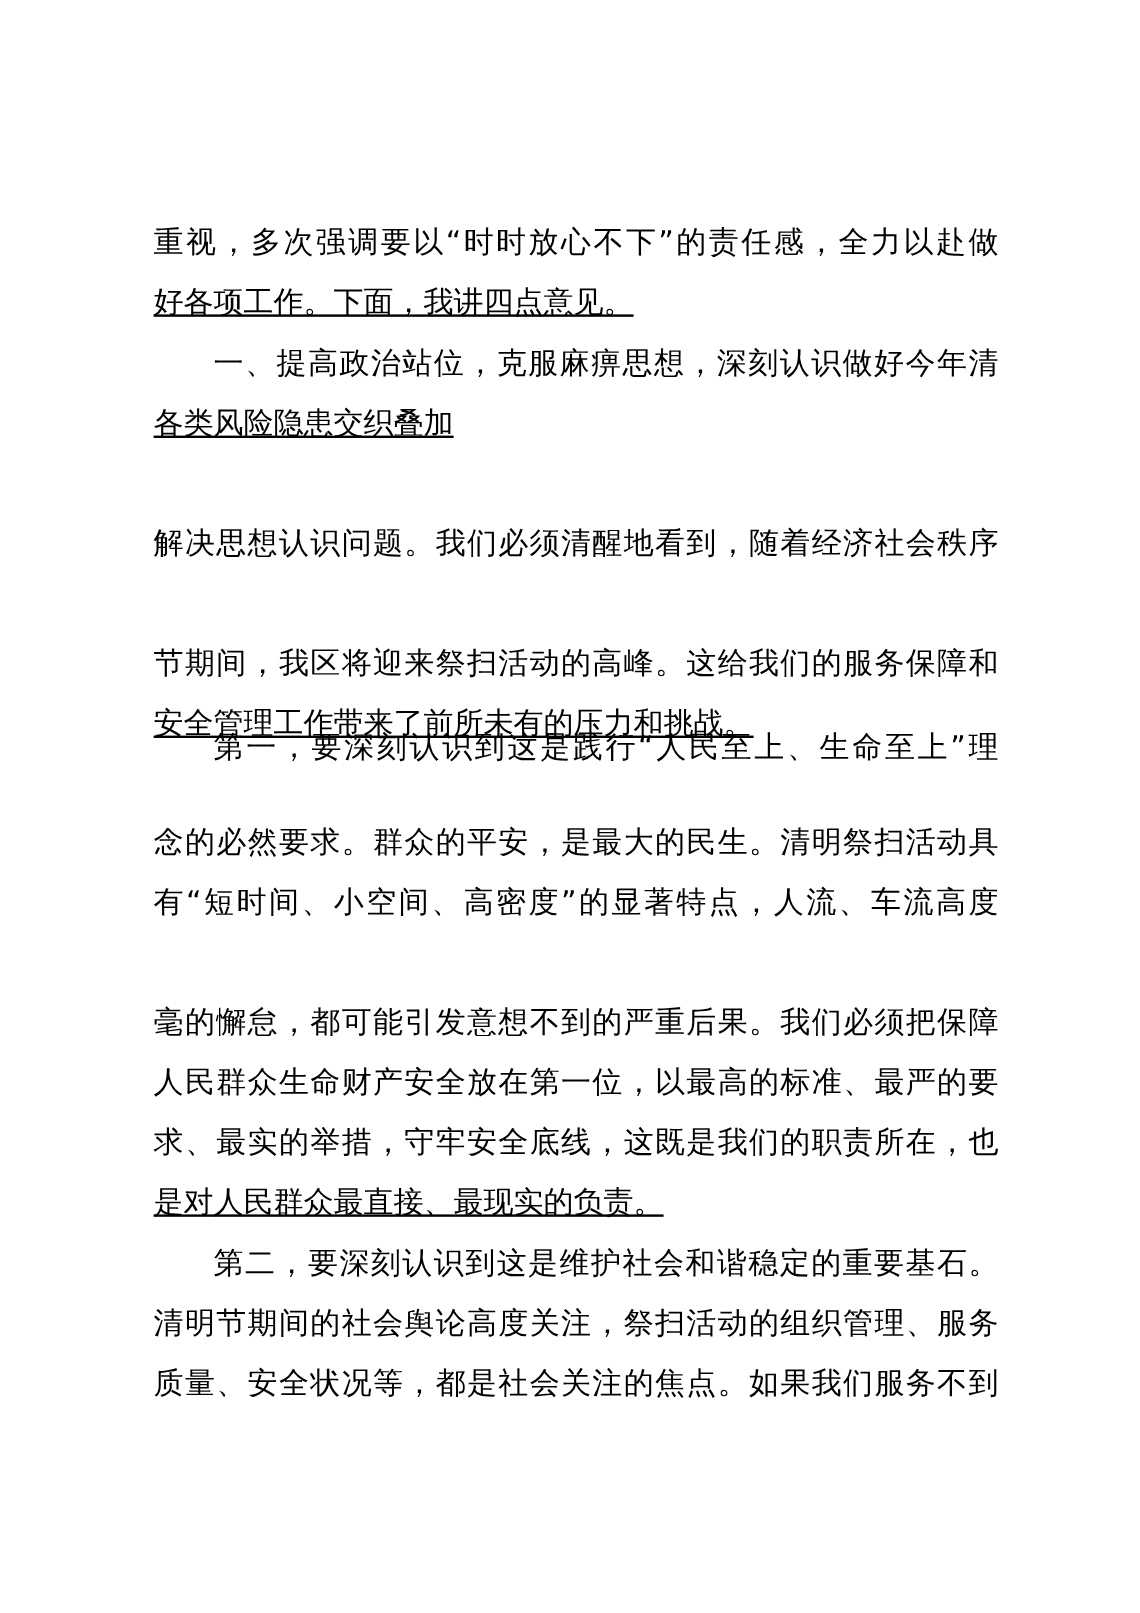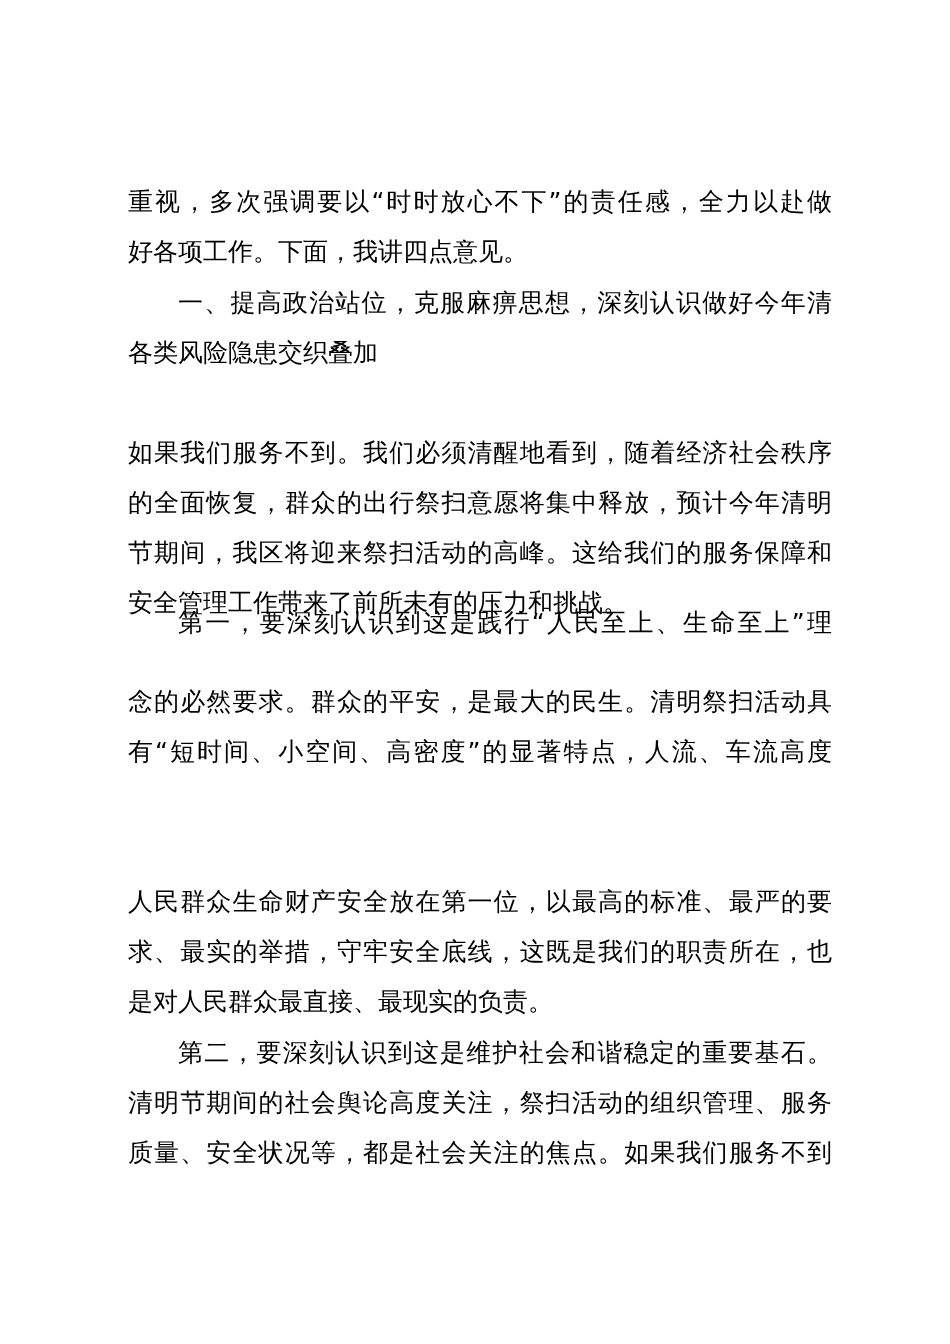--- a/index.html
+++ b/index.html
@@ -28,40 +28,40 @@
       width: 704px;
       height: 34px;
       font-size: 25px;
       line-height: 34px;
       white-space: nowrap;
       text-align: justify;
       text-align-last: justify;
       letter-spacing: 0;
     }
     .line.indent { left: 178px; width: 654px; }
-    .line.last { text-align-last: left; }
+    .line.last { text-align-last: left; text-decoration: underline; }
   </style>
 </head>
 <body>
 
 <div class="page">
   <div class="line" style="top:185px">重视，多次强调要以“时时放心不下”的责任感，全力以赴做</div>
   <div class="line last" style="top:235px">好各项工作。下面，我讲四点意见。</div>
 
   <div class="line indent" style="top:286px">一、提高政治站位，克服麻痹思想，深刻认识做好今年清</div>
   <div class="line last" style="top:336px">各类风险隐患交织叠加</div>
 
-  <div class="line" style="top:436px">如果我们服务不到。我们必须清醒地看到，随着经济社会秩序</div>
-  <div class="line" style="top:486px">的全面恢复，群众的出行祭扫意愿将集中释放，预计今年清明</div>
+  <div class="line" style="top:436px">解决思想认识问题。我们必须清醒地看到，随着经济社会秩序</div>
   <div class="line" style="top:536px">节期间，我区将迎来祭扫活动的高峰。这给我们的服务保障和</div>
   <div class="line last" style="top:586px">安全管理工作带来了前所未有的压力和挑战。</div>
 
   <div class="line indent" style="top:606px">第一，要深刻认识到这是践行“人民至上、生命至上”理</div>
   <div class="line" style="top:685px">念的必然要求。群众的平安，是最大的民生。清明祭扫活动具</div>
   <div class="line" style="top:735px">有“短时间、小空间、高密度”的显著特点，人流、车流高度</div>
+  <div class="line" style="top:835px">毫的懈怠，都可能引发意想不到的严重后果。我们必须把保障</div>
   <div class="line" style="top:885px">人民群众生命财产安全放在第一位，以最高的标准、最严的要</div>
   <div class="line" style="top:935px">求、最实的举措，守牢安全底线，这既是我们的职责所在，也</div>
   <div class="line last" style="top:985px">是对人民群众最直接、最现实的负责。</div>
 
   <div class="line indent" style="top:1036px">第二，要深刻认识到这是维护社会和谐稳定的重要基石。</div>
   <div class="line" style="top:1086px">清明节期间的社会舆论高度关注，祭扫活动的组织管理、服务</div>
   <div class="line" style="top:1136px">质量、安全状况等，都是社会关注的焦点。如果我们服务不到</div>
 </div>
 
 </body></html>

